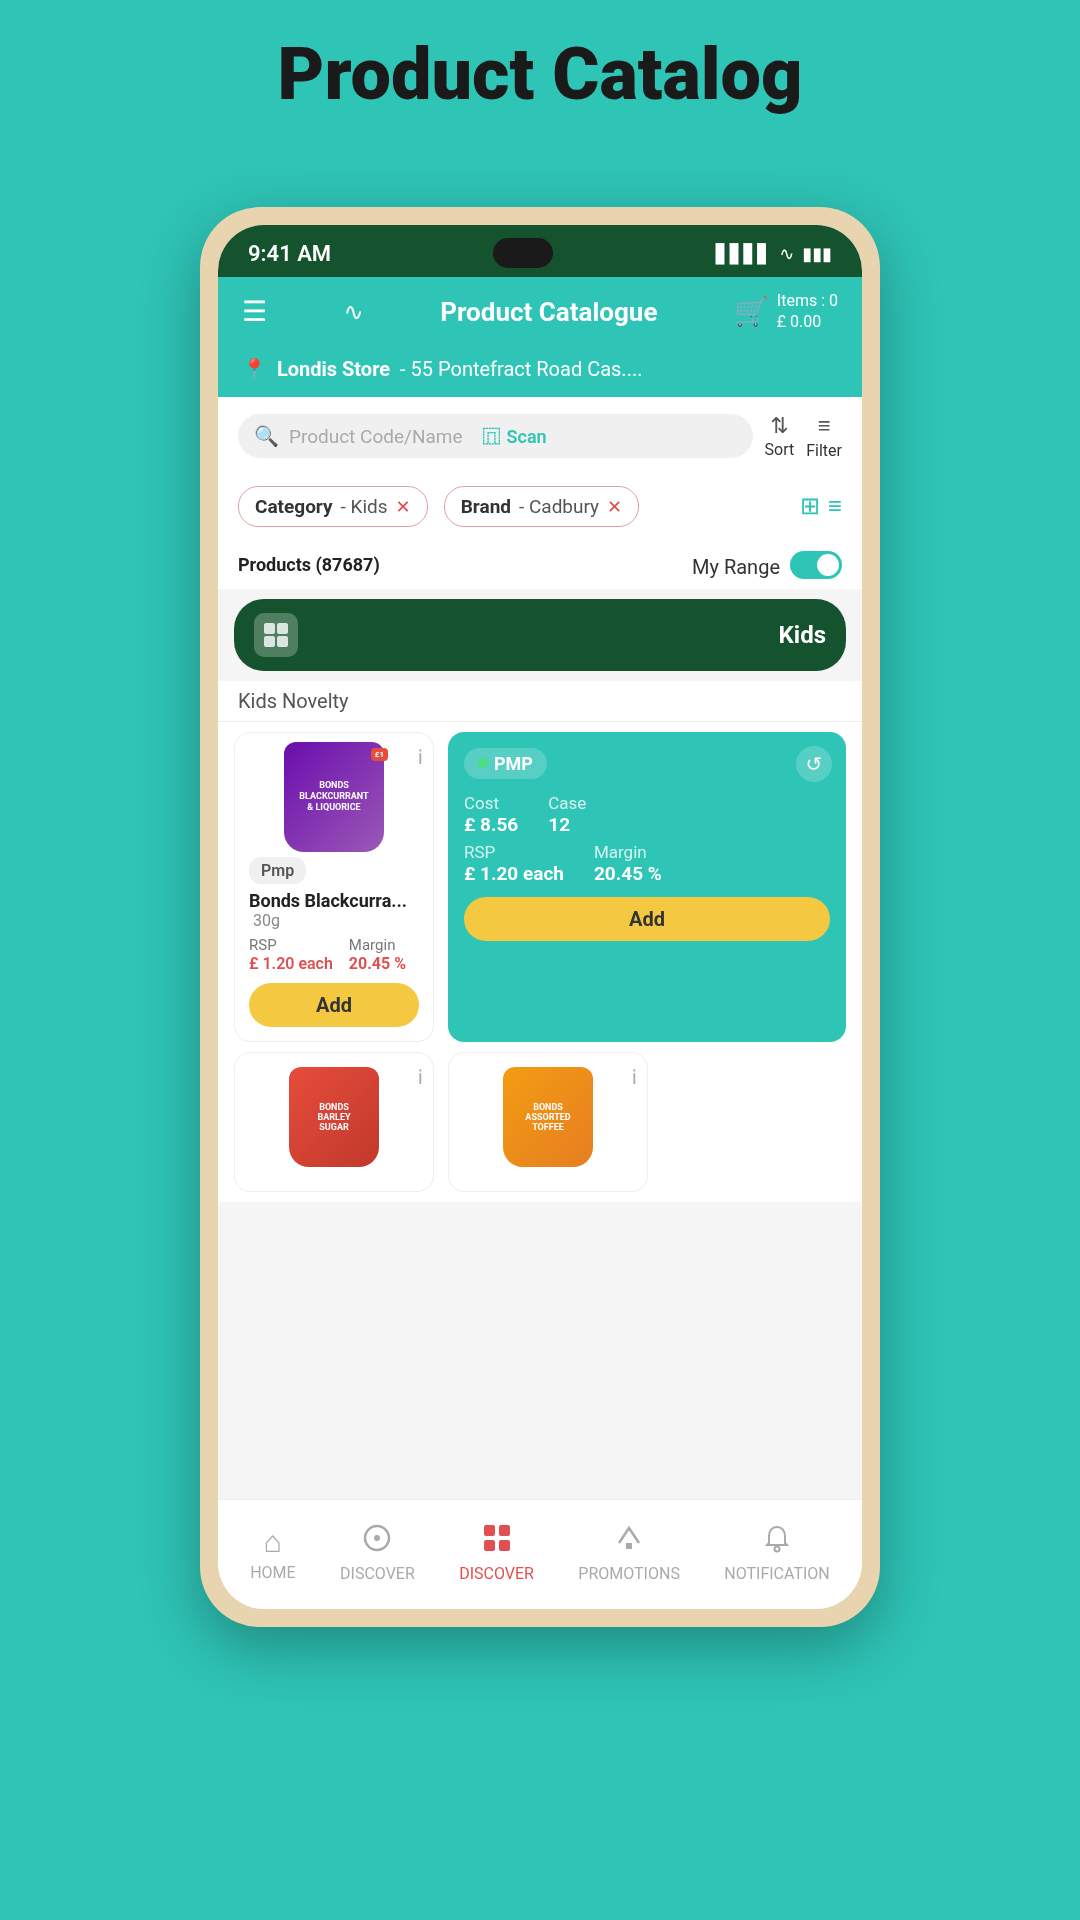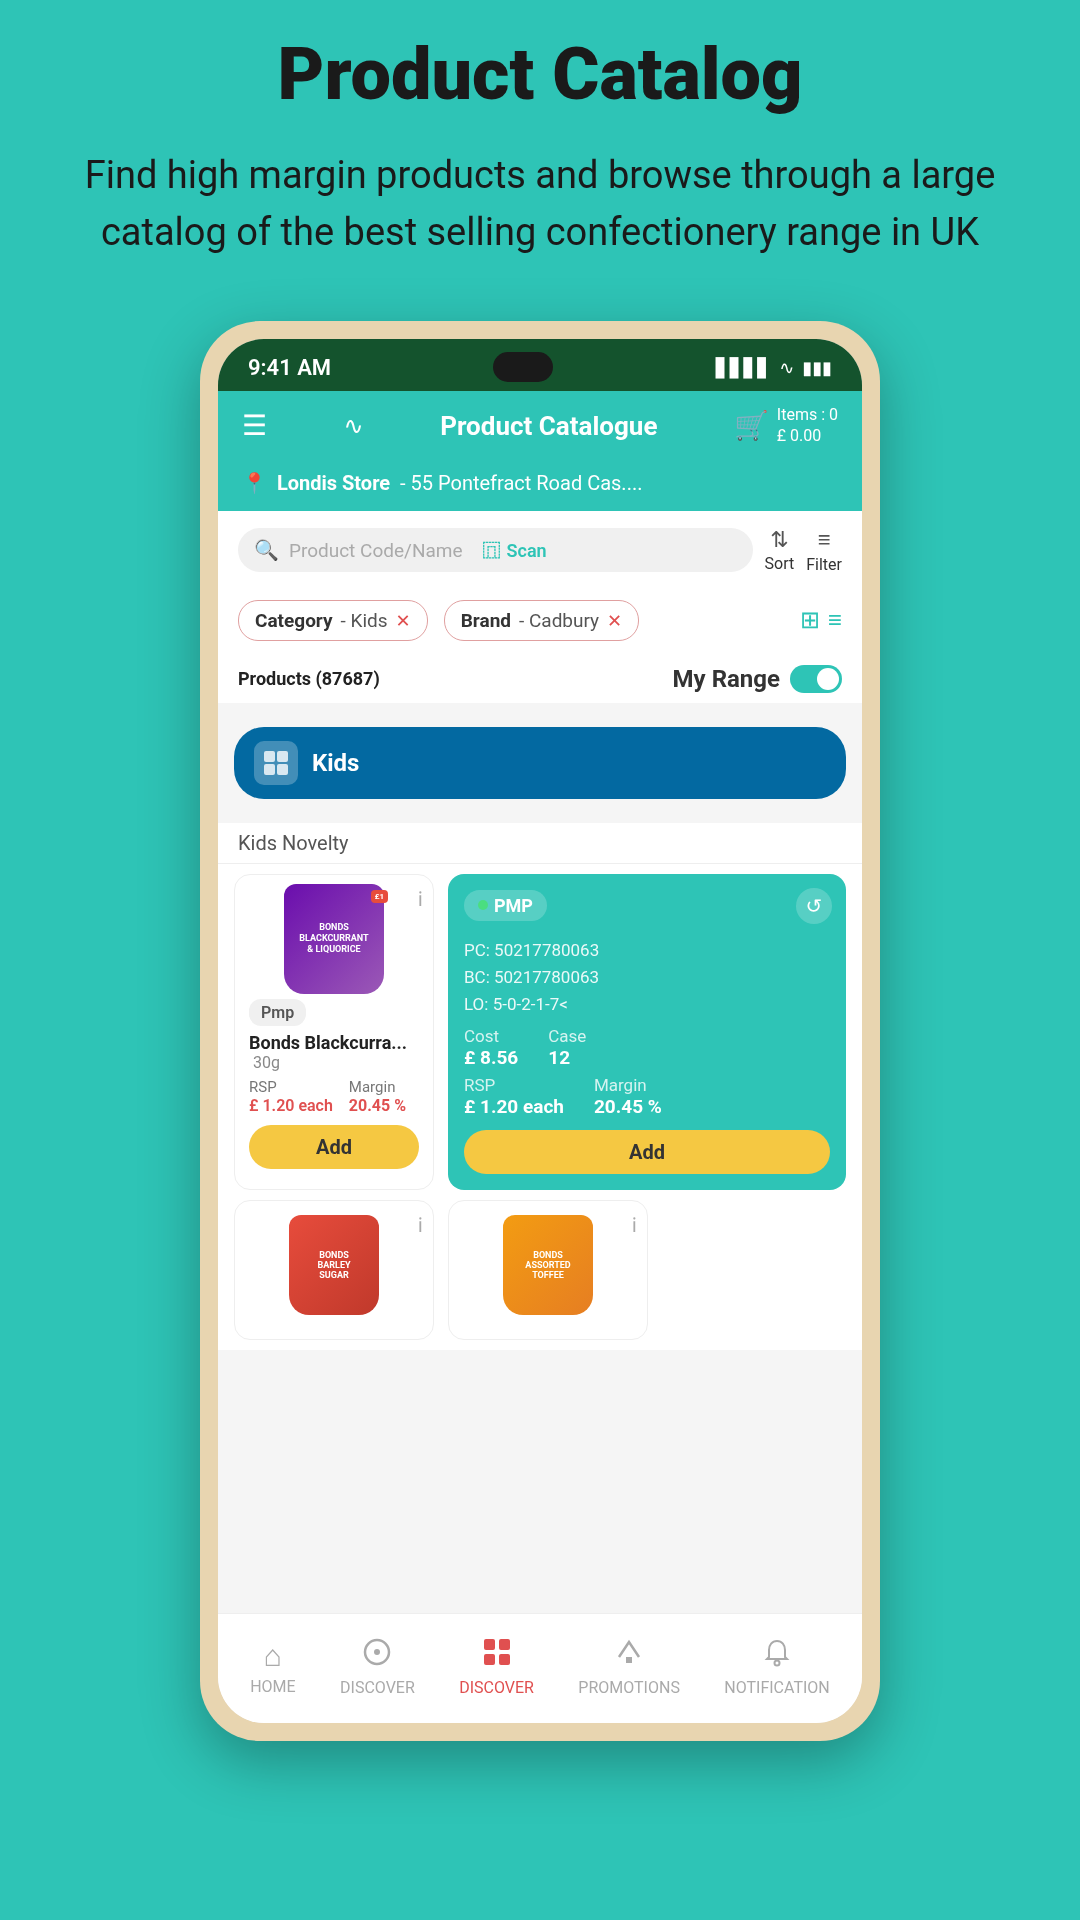--- a/index.html
+++ b/index.html
@@ -186,22 +186,22 @@
       padding: 10px 20px;
       display: flex;
       justify-content: space-between;
       align-items: center;
     }
     .products-count { font-size: 18px; font-weight: 700; color: #222; }
     .my-range {
       display: flex;
       align-items: flex-end;
       gap: 10px;
-      font-size: 24px;
-      font-weight: 700;
+      font-size: 20px;
+      font-weight: 400;
       color: #333;
     }
     .toggle-on {
       width: 52px;
       height: 28px;
       background: #2ec4b6;
       border-radius: 14px;
       position: relative;
     }
     .toggle-on::after {
@@ -210,27 +210,28 @@
       right: 3px;
       top: 3px;
       width: 22px;
       height: 22px;
       background: white;
       border-radius: 50%;
     }
 
     
     .category-banner {
-      background: #0369a1;
-      margin: 24px 16px;
+      background: #14532d;
+      margin: 10px 16px;
       border-radius: 30px;
       padding: 14px 20px;
       display: flex;
       align-items: center;
       gap: 14px;
+      justify-content: space-between;
     }
     .category-icon {
       background: rgba(255,255,255,0.25);
       border-radius: 10px;
       width: 44px;
       height: 44px;
       display: flex;
       align-items: center;
       justify-content: center;
       font-size: 22px;
@@ -494,21 +495,20 @@
     .nav-label { font-size: 16px; color: #aaa; }
     .nav-label.active { color: #e05050; }
   </style>
 </head>
 <body>
 
 <div>
 
   <div class="page-header">
     <h1 class="page-title">Product Catalog</h1>
-    <p class="page-subtitle">Find high margin products and browse through a large catalog of the best selling confectionery range in UK</p>
   </div>
 
   <div class="phone-frame">
     <div class="phone-screen">
 
       <div class="status-bar">
         <span class="status-time">9:41 AM</span>
         <div class="status-notch"></div>
         <div class="status-icons">
           <span class="signal-bars">▋▋▋▋</span>
@@ -623,25 +623,20 @@
           </div>
           <div class="add-btn">Add</div>
         </div>
 
         <div class="product-card-right">
           <div class="pmp-dot-badge">
             <span class="pmp-dot"></span>
             <span>PMP</span>
           </div>
           <div class="refresh-icon">↺</div>
-          <div class="product-codes">
-            <div>PC: 50217780063</div>
-            <div>BC: 50217780063</div>
-            <div>LO: 5-0-2-1-7&lt;</div>
-          </div>
           <div class="cost-case-row">
             <div class="detail-col">
               <span class="detail-label">Cost</span>
               <span class="detail-value">£ 8.56</span>
             </div>
             <div class="detail-col">
               <span class="detail-label">Case</span>
               <span class="detail-value">12</span>
             </div>
           </div>

